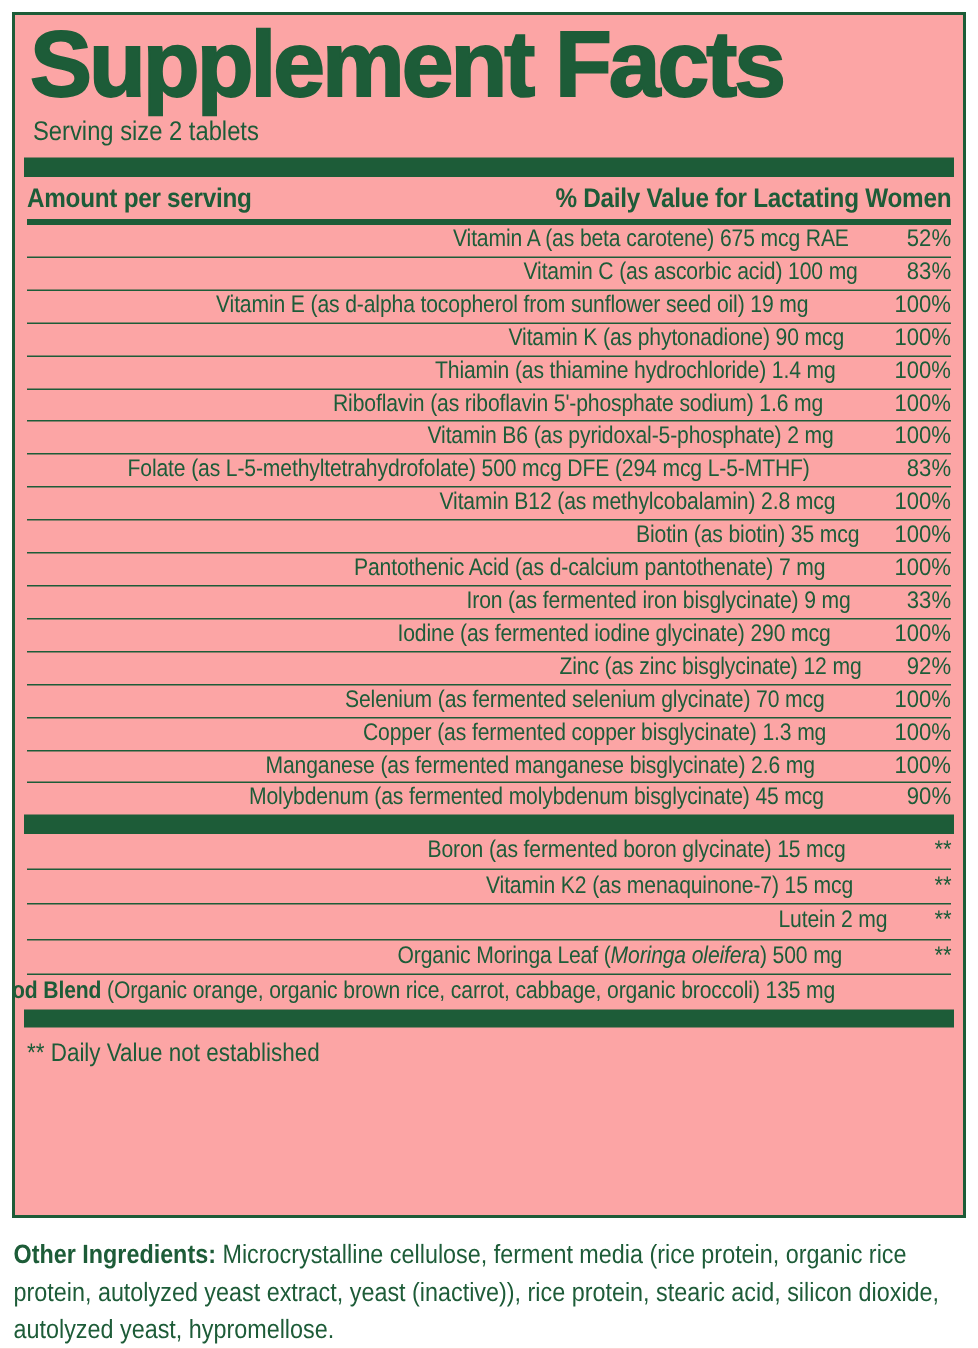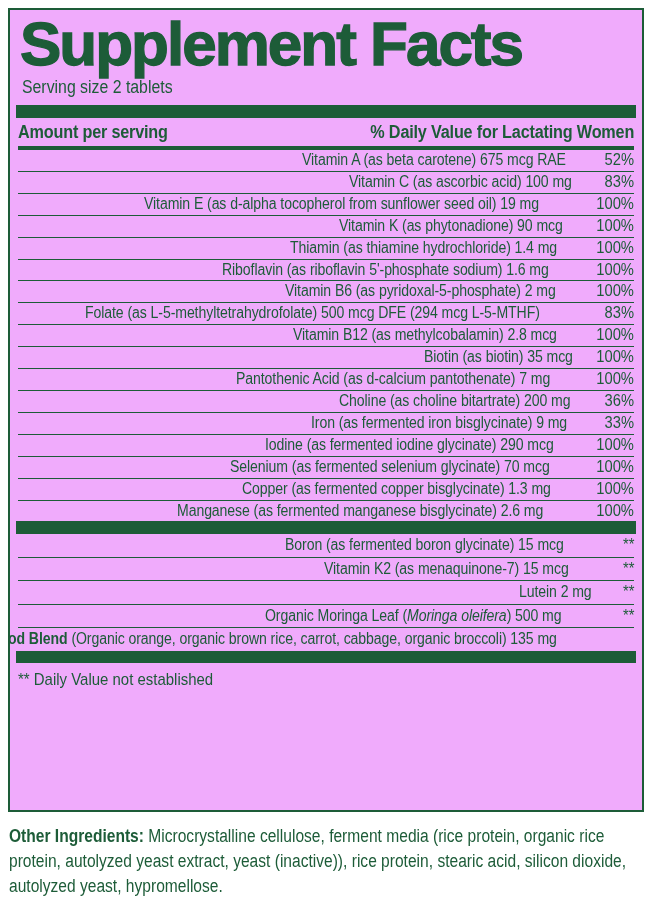--- a/index.html
+++ b/index.html
@@ -10,21 +10,21 @@
     color:var(--green);
     overflow:hidden;
   }
   .label{
     margin:8px 8px 0 8px;
     border:2.5px solid var(--green);
     height:804px;
     box-sizing:border-box;
     padding:0 8px;
     overflow:hidden;
-    background:#f0abfc;
+    background:#fca5a5;
   }
   .title{
     font-weight:bold;
     font-size:62px;
     line-height:60px;
     margin:4px 0 0 2px;
     letter-spacing:-2px;
     -webkit-text-stroke:1.3px var(--green);
     white-space:nowrap;
   }
@@ -116,42 +116,46 @@
       </div>
       <div class="row">
         <span class="nm">Biotin (as biotin) 35 mcg</span>
         <span class="dv">100%</span>
       </div>
       <div class="row">
         <span class="nm">Pantothenic Acid (as d-calcium pantothenate) 7 mg</span>
         <span class="dv">100%</span>
       </div>
       <div class="row">
-        <span class="nm">Choline (as choline bitartrate) 200 mg</span>
-        <span class="dv">36%</span>
-      </div>
-      <div class="row">
         <span class="nm">Iron (as fermented iron bisglycinate) 9 mg</span>
         <span class="dv">33%</span>
       </div>
       <div class="row">
         <span class="nm">Iodine (as fermented iodine glycinate) 290 mcg</span>
         <span class="dv">100%</span>
+      </div>
+      <div class="row">
+        <span class="nm">Zinc (as zinc bisglycinate) 12 mg</span>
+        <span class="dv">92%</span>
       </div>
       <div class="row">
         <span class="nm">Selenium (as fermented selenium glycinate) 70 mcg</span>
         <span class="dv">100%</span>
       </div>
       <div class="row">
         <span class="nm">Copper (as fermented copper bisglycinate) 1.3 mg</span>
         <span class="dv">100%</span>
       </div>
       <div class="row">
         <span class="nm">Manganese (as fermented manganese bisglycinate) 2.6 mg</span>
         <span class="dv">100%</span>
+      </div>
+      <div class="row">
+        <span class="nm">Molybdenum (as fermented molybdenum bisglycinate) 45 mcg</span>
+        <span class="dv">90%</span>
       </div>
     </div>
   <div class="bar"></div>
   <div class="rows-secondary" id="sec-rows">
       <div class="row">
         <span class="nm">Boron (as fermented boron glycinate) 15 mcg</span>
         <span class="dv">**</span>
       </div>
       <div class="row">
         <span class="nm">Vitamin K2 (as menaquinone-7) 15 mcg</span>

